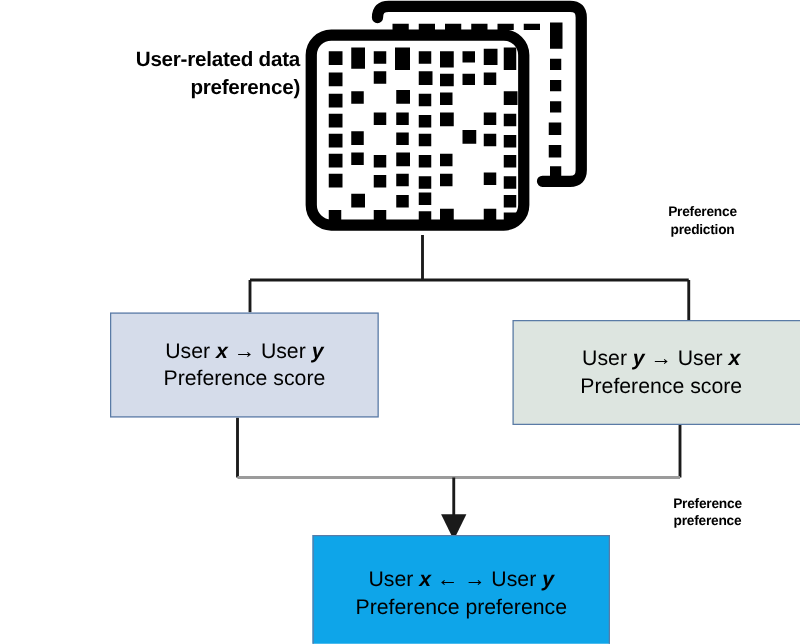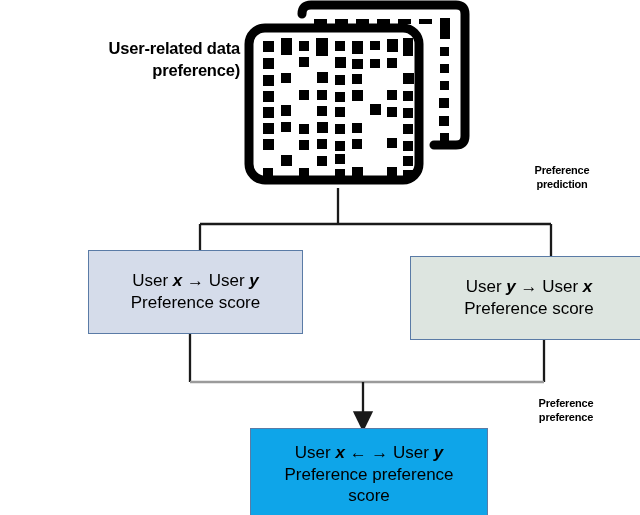--- a/index.html
+++ b/index.html
@@ -249,17 +249,16 @@
     <div class="txt">
       <div><span>User </span><span class="var">y</span><span> → </span><span>User </span><span class="var">x</span></div>
       <div>Preference score</div>
     </div>
   </div>
 
   <div class="box" id="box-recip">
     <div class="txt">
       <div><span>User </span><span class="var">x</span><span> ←  → </span><span>User </span><span class="var">y</span></div>
       <div>Preference preference</div>
-      <div>score</div>
     </div>
   </div>
 
 </div>
 
 </body></html>

